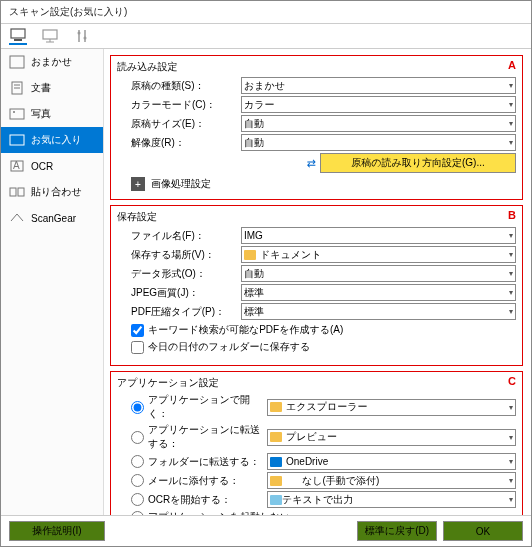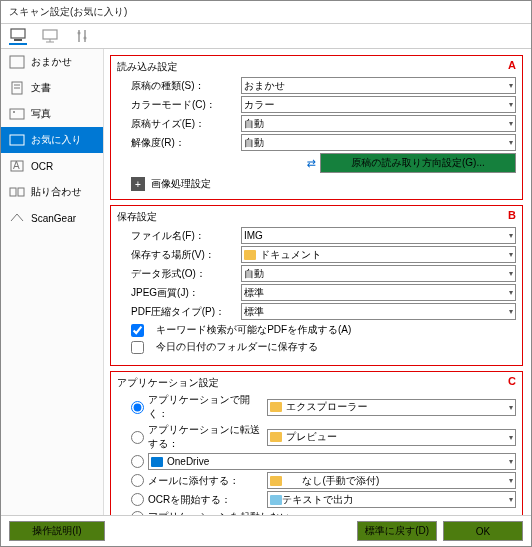--- a/index.html
+++ b/index.html
@@ -22,24 +22,24 @@
 .row { display: flex; align-items: center; margin: 2px 0 2px 14px; gap: 4px; }
 .row-label { width: 106px; font-size: 10px; }
 .row-control { flex: 1; }
 select, .combo { width: 100%; font-size: 10px; height: 17px; border: 1px solid #888; background: #fff; padding: 0 2px; }
 .combo { display: flex; align-items: center; justify-content: space-between; }
 .combo .arrow { font-size: 8px; color: #555; }
 .folder-combo { display: flex; align-items: center; gap: 4px; }
 .folder-icon { width: 12px; height: 10px; background: #f4c04b; border-radius: 1px; }
 .btn-row { display: flex; justify-content: flex-end; margin: 2px 0 2px 14px; gap: 4px; align-items: center; }
 .swap-icon { color: #0066cc; font-size: 11px; }
-.long-btn { border: 1px solid #888; background: #15803d; padding: 2px 20px; font-size: 10px; cursor: pointer; width: 196px; text-align: center; }
+.long-btn { border: 1px solid #888; background: #fde047; padding: 2px 20px; font-size: 10px; cursor: pointer; width: 196px; text-align: center; }
 .plus-row { display: flex; align-items: center; gap: 6px; margin: 4px 0 0 14px; }
 .plus-box { width: 14px; height: 14px; background: #555; color: #fff; display: flex; align-items: center; justify-content: center; font-size: 10px; }
-.checkbox-row { display: flex; align-items: center; gap: 12px; margin: 3px 0 3px 14px; }
+.checkbox-row { display: flex; align-items: center; gap: 4px; margin: 3px 0 3px 14px; }
 input[type=checkbox], input[type=radio] { margin: 0; }
 .radio-row { display: flex; align-items: center; margin: 2px 0 2px 14px; gap: 4px; }
 .radio-label { width: 115px; font-size: 10px; }
 .footer { border-top: 1px solid #ccc; padding: 5px 8px; display: flex; justify-content: space-between; }
 .footer-btn { border: 1px solid #888; background: #4d7c0f; padding: 2px 0; font-size: 10px; cursor: pointer; text-align: center; }
 </style>
 </head>
 <body>
 
 <div class="window">
@@ -256,20 +256,21 @@
                 <span style="display:flex;align-items:center;gap:4px">
                   <span class="folder-icon" style="background:#f4c04b"></span>
                   <span>プレビュー</span>
                 </span>
                 <span class="arrow">▾</span>
               </div>
             </div>
           </div>
         <div class="radio-row">
             <input type="radio" name="app" style="">
+            <div class="radio-label">フォルダーに転送する：</div>
             <div class="row-control">
               <div class="combo folder-combo">
                 <span style="display:flex;align-items:center;gap:4px">
                   <span style="width:12px;height:10px;background:#0078d4;border-radius:1px"></span>
                   <span>OneDrive</span>
                 </span>
                 <span class="arrow">▾</span>
               </div>
             </div>
           </div>

